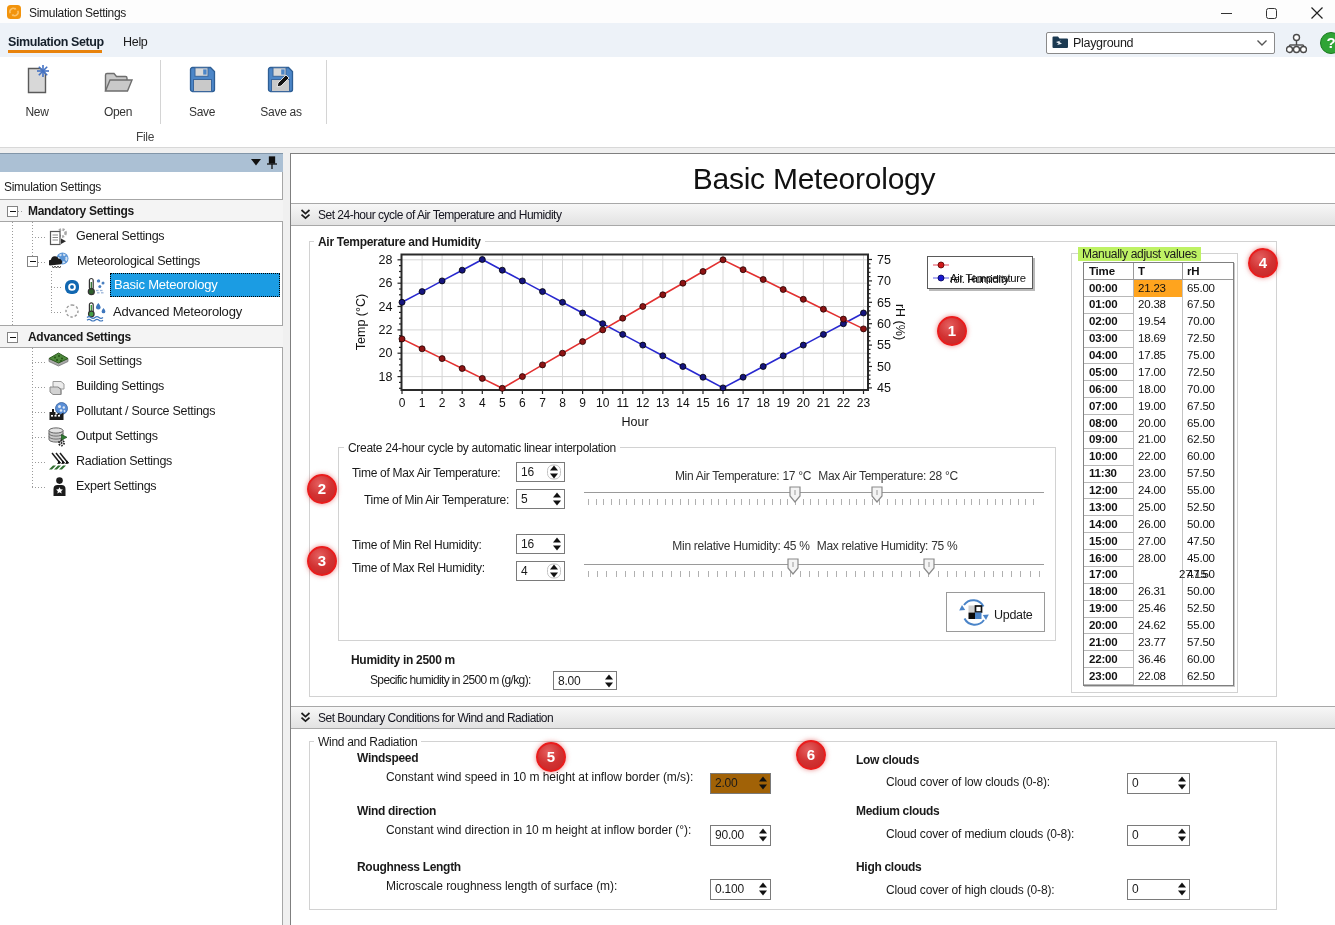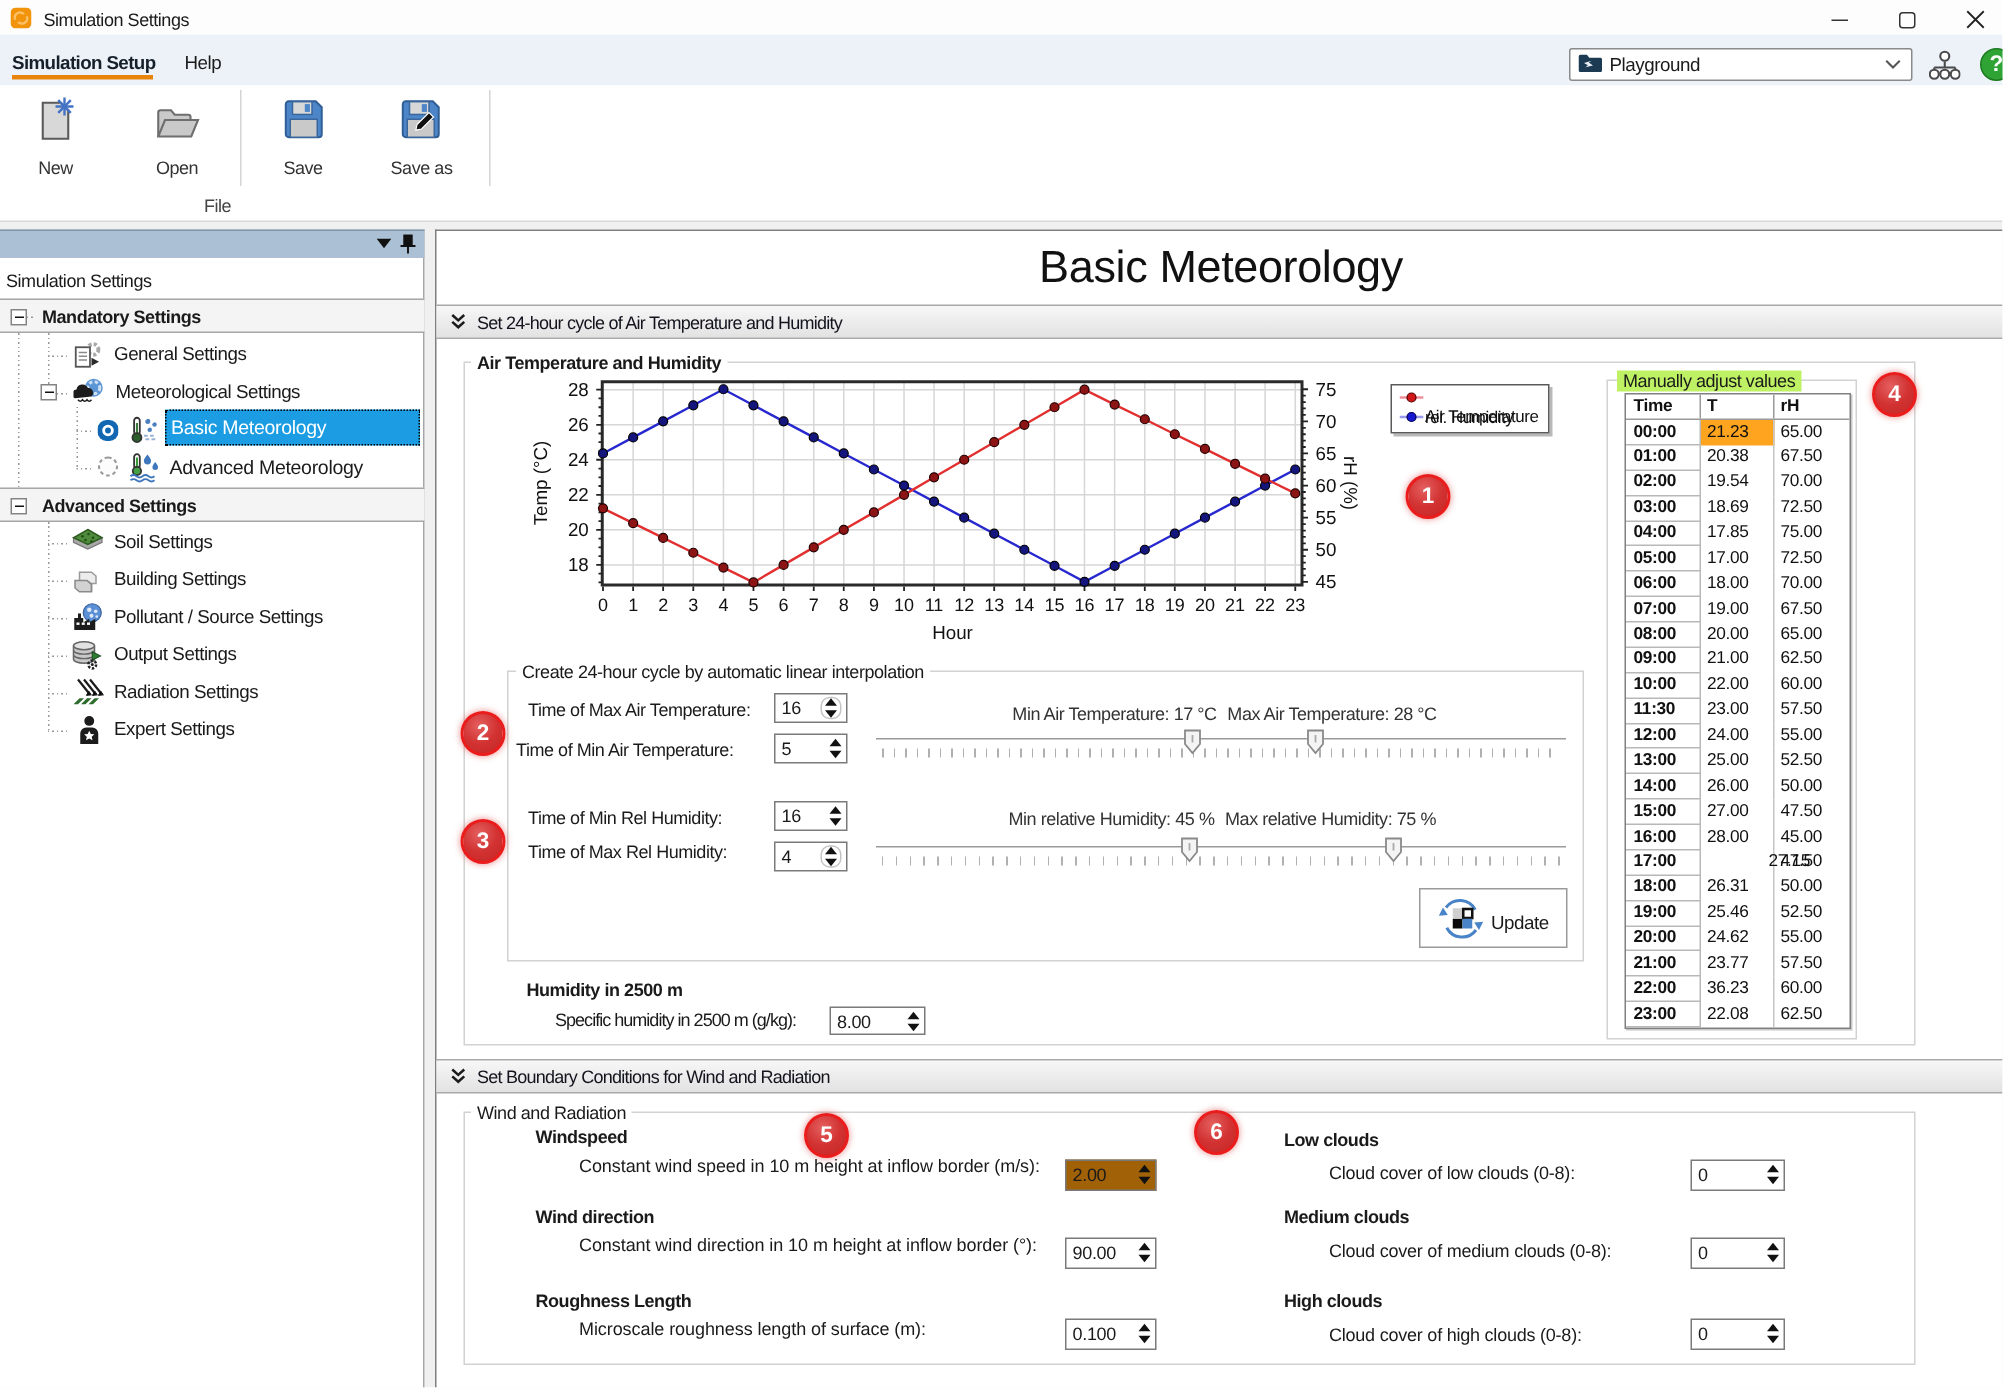--- a/index.html
+++ b/index.html
@@ -573,34 +573,34 @@
         <div style="border-right:1px solid #c4c4c4;padding:1.5px 0 0 4px;">24.62</div>
         <div style="padding:1.5px 0 0 4px;">55.00</div>
       </div>
       <div style="display:grid;grid-template-columns:50px 49px 50px;">
         <div style="border:1px solid #b8b8b8;border-left:none;border-top:none;padding:1.5px 0 0 5px;font-weight:700;">21:00</div>
         <div style="border-right:1px solid #c4c4c4;padding:1.5px 0 0 4px;">23.77</div>
         <div style="padding:1.5px 0 0 4px;">57.50</div>
       </div>
       <div style="display:grid;grid-template-columns:50px 49px 50px;">
         <div style="border:1px solid #b8b8b8;border-left:none;border-top:none;padding:1.5px 0 0 5px;font-weight:700;">22:00</div>
-        <div style="border-right:1px solid #c4c4c4;padding:1.5px 0 0 4px;">36.23</div>
+        <div style="border-right:1px solid #c4c4c4;padding:1.5px 0 0 4px;">36.46</div>
         <div style="padding:1.5px 0 0 4px;">60.00</div>
       </div>
       <div style="display:grid;grid-template-columns:50px 49px 50px;">
         <div style="border:1px solid #b8b8b8;border-left:none;border-top:none;padding:1.5px 0 0 5px;font-weight:700;">23:00</div>
         <div style="border-right:1px solid #c4c4c4;padding:1.5px 0 0 4px;">22.08</div>
         <div style="padding:1.5px 0 0 4px;">62.50</div>
       </div>
     </div>
   </div>
 <div style="position:absolute;left:337.5px;top:446.5px;width:718.5px;height:194.0px;border:1px solid #d2d2d2;"></div>
 <div style="position:absolute;left:344px;top:440.5px;background:#fff;padding:0 4px;font-size:12px;font-weight:400;color:#1a1a1a;letter-spacing:-0.3px;line-height:14px;white-space:nowrap;">Create 24-hour cycle by automatic linear interpolation</div>
 <div style="position:absolute;left:352px;top:466px;font-size:12px;font-weight:400;color:#1a1a1a;letter-spacing:-0.3px;white-space:nowrap;line-height:15px;">Time of Max Air Temperature:</div>
-<div style="position:absolute;left:344px;top:493px;font-size:12px;font-weight:400;color:#1a1a1a;letter-spacing:-0.3px;white-space:nowrap;line-height:15px;">Time of Min Air Temperature:</div>
+<div style="position:absolute;left:364px;top:493px;font-size:12px;font-weight:400;color:#1a1a1a;letter-spacing:-0.3px;white-space:nowrap;line-height:15px;">Time of Min Air Temperature:</div>
 <div style="position:absolute;left:352px;top:538px;font-size:12px;font-weight:400;color:#1a1a1a;letter-spacing:-0.3px;white-space:nowrap;line-height:15px;">Time of Min Rel Humidity:</div>
 <div style="position:absolute;left:352px;top:561px;font-size:12px;font-weight:400;color:#1a1a1a;letter-spacing:-0.3px;white-space:nowrap;line-height:15px;">Time of Max Rel Humidity:</div>
 <div style="position:absolute;left:516px;top:462px;width:49px;height:20px;border:1px solid #7a7a7a;background:#fff;">
     <div style="position:absolute;left:4px;top:50%;transform:translateY(-50%);font-size:12px;color:#1a1a1a;letter-spacing:-0.2px;">16</div>
     <div style="position:absolute;right:3px;top:50%;transform:translateY(-50%);display:flex;flex-direction:column;align-items:center;gap:3px;border:1px solid #c4c4c4;border-radius:6px;padding:0 2px;">
       <div style="width:0;height:0;border-left:4px solid transparent;border-right:4px solid transparent;border-bottom:5px solid #111;"></div>
       <div style="width:0;height:0;border-left:4px solid transparent;border-right:4px solid transparent;border-top:5px solid #111;"></div>
     </div>
   </div>
 <div style="position:absolute;left:516px;top:489px;width:49px;height:20px;border:1px solid #7a7a7a;background:#fff;">

